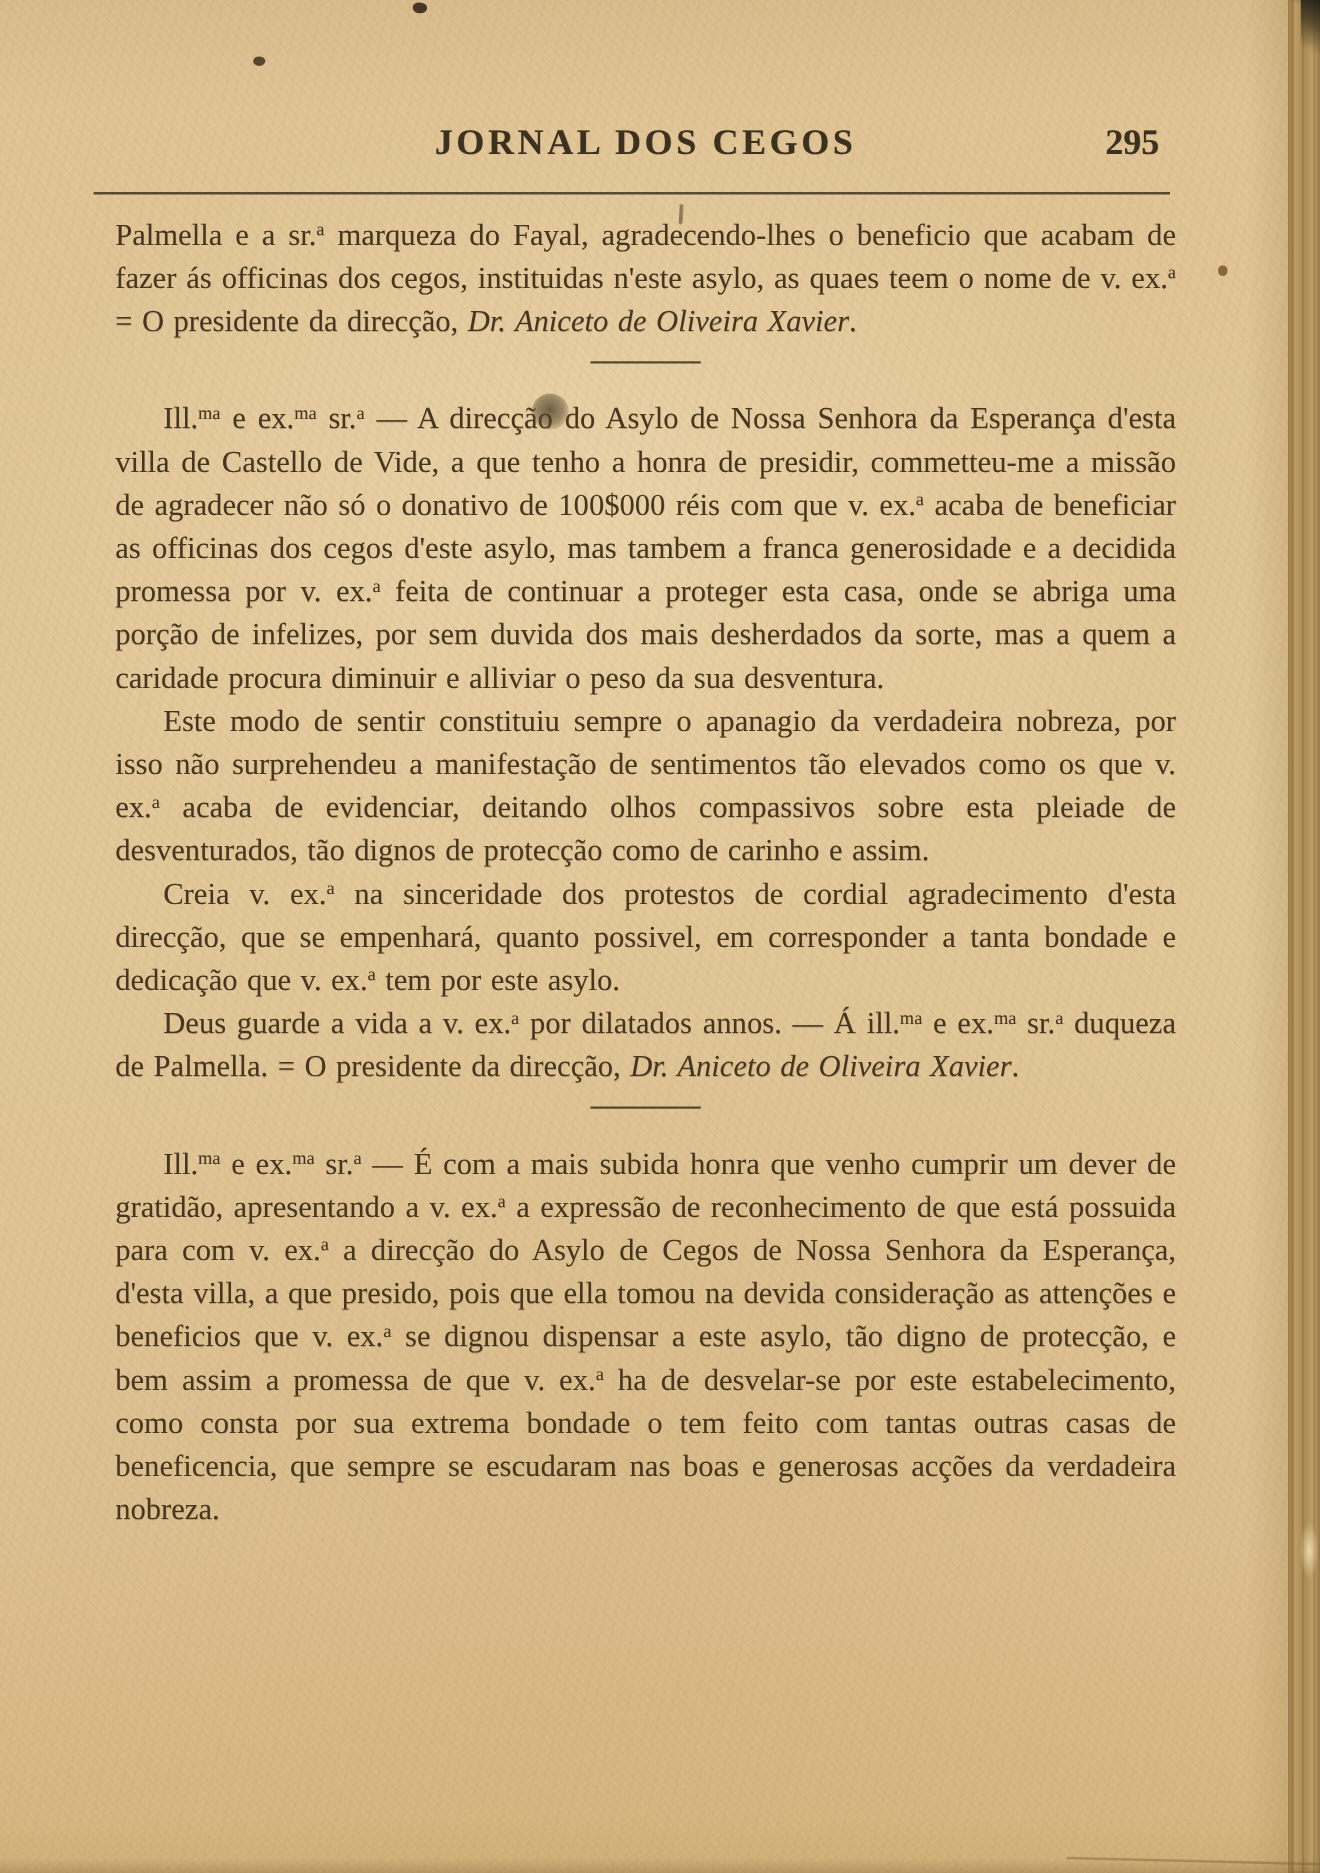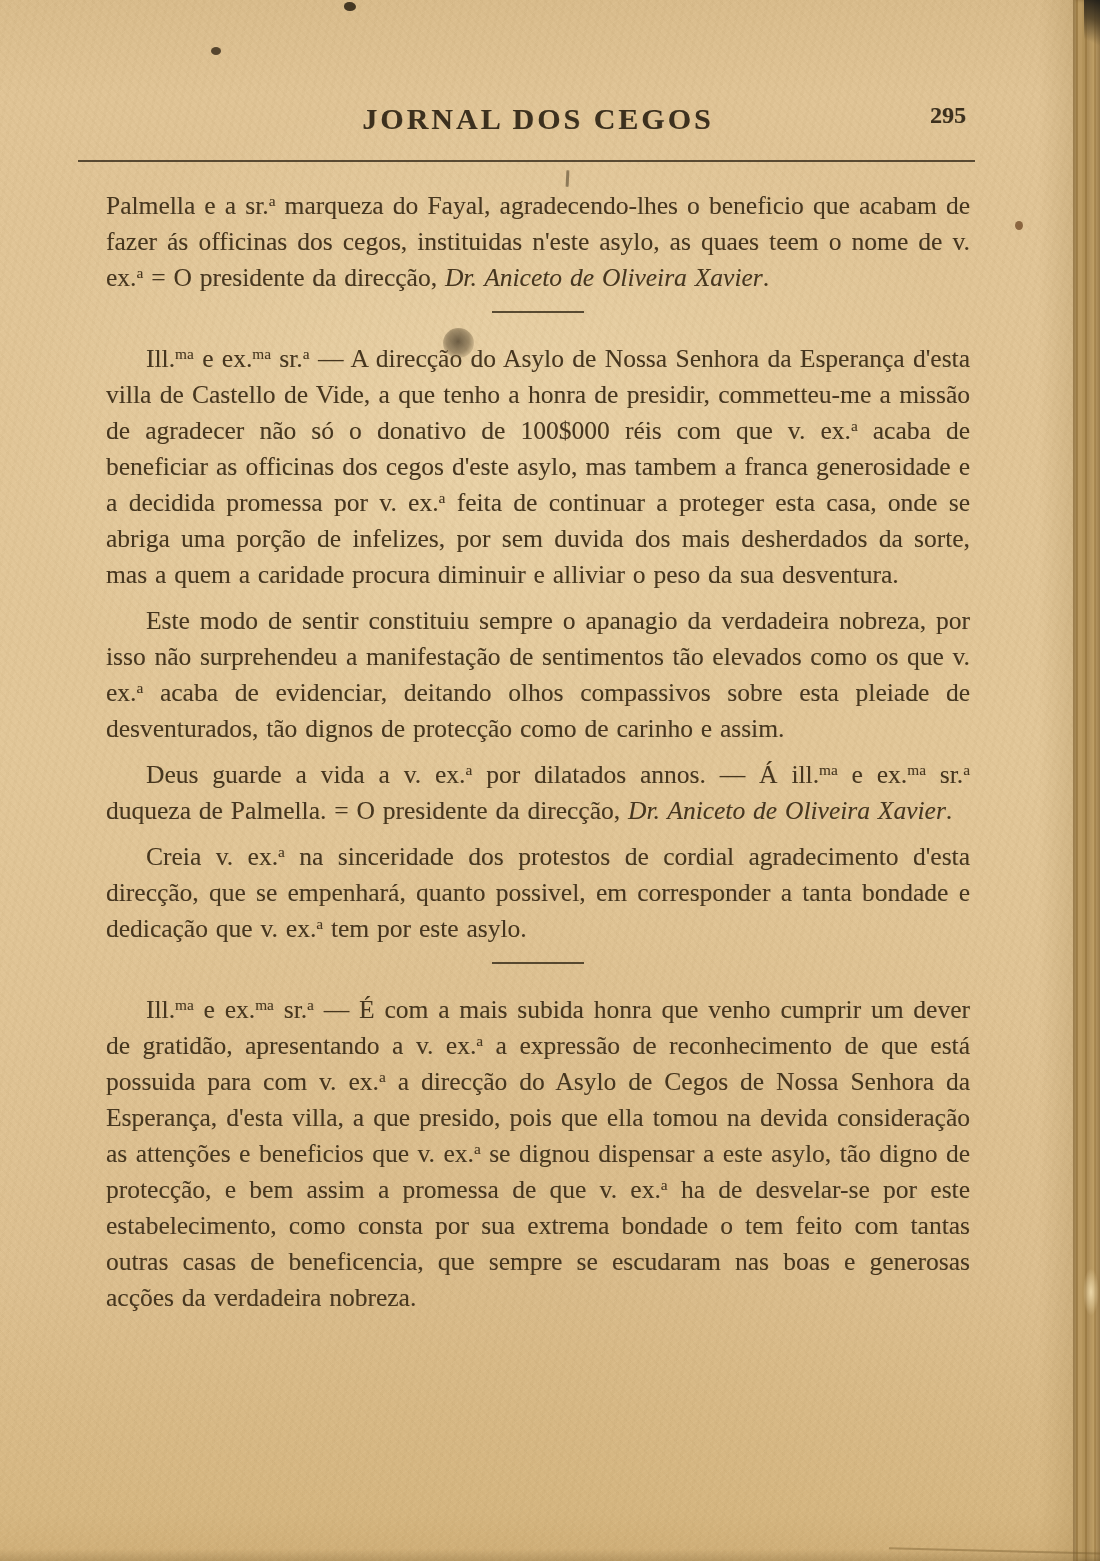--- a/index.html
+++ b/index.html
@@ -73,34 +73,34 @@
   .content { position: absolute; left: 96px; top: 0; width: 884px; }
   .page-header { position: relative; height: 162px; }
   .journal-title {
     position: absolute; left: 50%; transform: translateX(-50%); top: 102px;
     font-size: 30px; font-weight: bold; letter-spacing: 3px;
     color: #3c301e; white-space: nowrap;
     text-shadow: 0.4px 0.4px 0.6px rgba(60,48,30,0.35);
   }
   .page-number {
     position: absolute; right: 14px; top: 102px;
-    font-size: 24px; font-weight: bold; color: #3c301e;
+    font-size: 30px; font-weight: bold; color: #3c301e;
     text-shadow: 0.4px 0.4px 0.6px rgba(60,48,30,0.35);
   }
   .header-rule {
     position: absolute; left: -18px; right: 5px; top: 160px;
     border-top: 2px solid rgba(58,46,28,0.82);
   }
   .text-body {
     position: absolute; top: 178px; left: 0; width: 884px;
     font-size: 25.5px; line-height: 36px; color: #46361f;
     text-align: justify; word-spacing: 1.5px;
     text-shadow: 0.3px 0.3px 0.5px rgba(70,54,31,0.25);
   }
-  .para { margin: 10px; }
+  .para { margin: 0; }
   .para.indent { text-indent: 40px; }
   .sup { font-size: 60%; vertical-align: 0.52em; line-height: 0; }
   .it { font-style: italic; }
   .divider {
     width: 92px; margin: 15px auto 28px auto; height: 0;
     border-top: 2px solid rgba(62,50,30,0.85);
   }
 </style>
 </head>
 <body>
@@ -112,22 +112,22 @@
     <div class="page-header">
       <div class="journal-title">JORNAL DOS CEGOS</div>
       <div class="page-number">295</div>
       <div class="header-rule"></div>
     </div>
     <div class="text-body">
         <p class="para"><span>Palmella e a sr.</span><span class="sup">a</span><span> marqueza do Fayal, agradecendo-lhes o beneficio que acabam de fazer ás officinas dos cegos, instituidas n'este asylo, as quaes teem o nome de v. ex.</span><span class="sup">a</span><span> = O presidente da direcção, </span><span class="it">Dr. Aniceto de Oliveira Xavier</span><span>.</span></p>
         <div class="divider"></div>
         <p class="para indent"><span>Ill.</span><span class="sup">ma</span><span> e ex.</span><span class="sup">ma</span><span> sr.</span><span class="sup">a</span><span> — A direcção do Asylo de Nossa Senhora da Esperança d'esta villa de Castello de Vide, a que tenho a honra de presidir, commetteu-me a missão de agradecer não só o donativo de 100$000 réis com que v. ex.</span><span class="sup">a</span><span> acaba de beneficiar as officinas dos cegos d'este asylo, mas tambem a franca generosidade e a decidida promessa por v. ex.</span><span class="sup">a</span><span> feita de continuar a proteger esta casa, onde se abriga uma porção de infelizes, por sem duvida dos mais desherdados da sorte, mas a quem a caridade procura diminuir e alliviar o peso da sua desventura.</span></p>
         <p class="para indent"><span>Este modo de sentir constituiu sempre o apanagio da verdadeira nobreza, por isso não surprehendeu a manifestação de sentimentos tão elevados como os que v. ex.</span><span class="sup">a</span><span> acaba de evidenciar, deitando olhos compassivos sobre esta pleiade de desventurados, tão dignos de protecção como de carinho e assim.</span></p>
+        <p class="para indent"><span>Creia v. ex.</span><span class="sup">a</span><span> na sinceridade dos protestos de cordial agradecimento d'esta direcção, que se empenhará, quanto possivel, em corresponder a tanta bondade e dedicação que v. ex.</span><span class="sup">a</span><span> tem por este asylo.</span></p>
         <p class="para indent"><span>Deus guarde a vida a v. ex.</span><span class="sup">a</span><span> por dilatados annos. — Á ill.</span><span class="sup">ma</span><span> e ex.</span><span class="sup">ma</span><span> sr.</span><span class="sup">a</span><span> duqueza de Palmella. = O presidente da direcção, </span><span class="it">Dr. Aniceto de Oliveira Xavier</span><span>.</span></p>
-        <p class="para indent"><span>Creia v. ex.</span><span class="sup">a</span><span> na sinceridade dos protestos de cordial agradecimento d'esta direcção, que se empenhará, quanto possivel, em corresponder a tanta bondade e dedicação que v. ex.</span><span class="sup">a</span><span> tem por este asylo.</span></p>
         <div class="divider"></div>
         <p class="para indent"><span>Ill.</span><span class="sup">ma</span><span> e ex.</span><span class="sup">ma</span><span> sr.</span><span class="sup">a</span><span> — É com a mais subida honra que venho cumprir um dever de gratidão, apresentando a v. ex.</span><span class="sup">a</span><span> a expressão de reconhecimento de que está possuida para com v. ex.</span><span class="sup">a</span><span> a direcção do Asylo de Cegos de Nossa Senhora da Esperança, d'esta villa, a que presido, pois que ella tomou na devida consideração as attenções e beneficios que v. ex.</span><span class="sup">a</span><span> se dignou dispensar a este asylo, tão digno de protecção, e bem assim a promessa de que v. ex.</span><span class="sup">a</span><span> ha de desvelar-se por este estabelecimento, como consta por sua extrema bondade o tem feito com tantas outras casas de beneficencia, que sempre se escudaram nas boas e generosas acções da verdadeira nobreza.</span></p>
       </div>
   </div>
 
   <div class="stain-blob"></div>
   <div class="speck-a"></div>
   <div class="speck-b"></div>
   <div class="speck-c"></div>
   <div class="tick-mark"></div>

